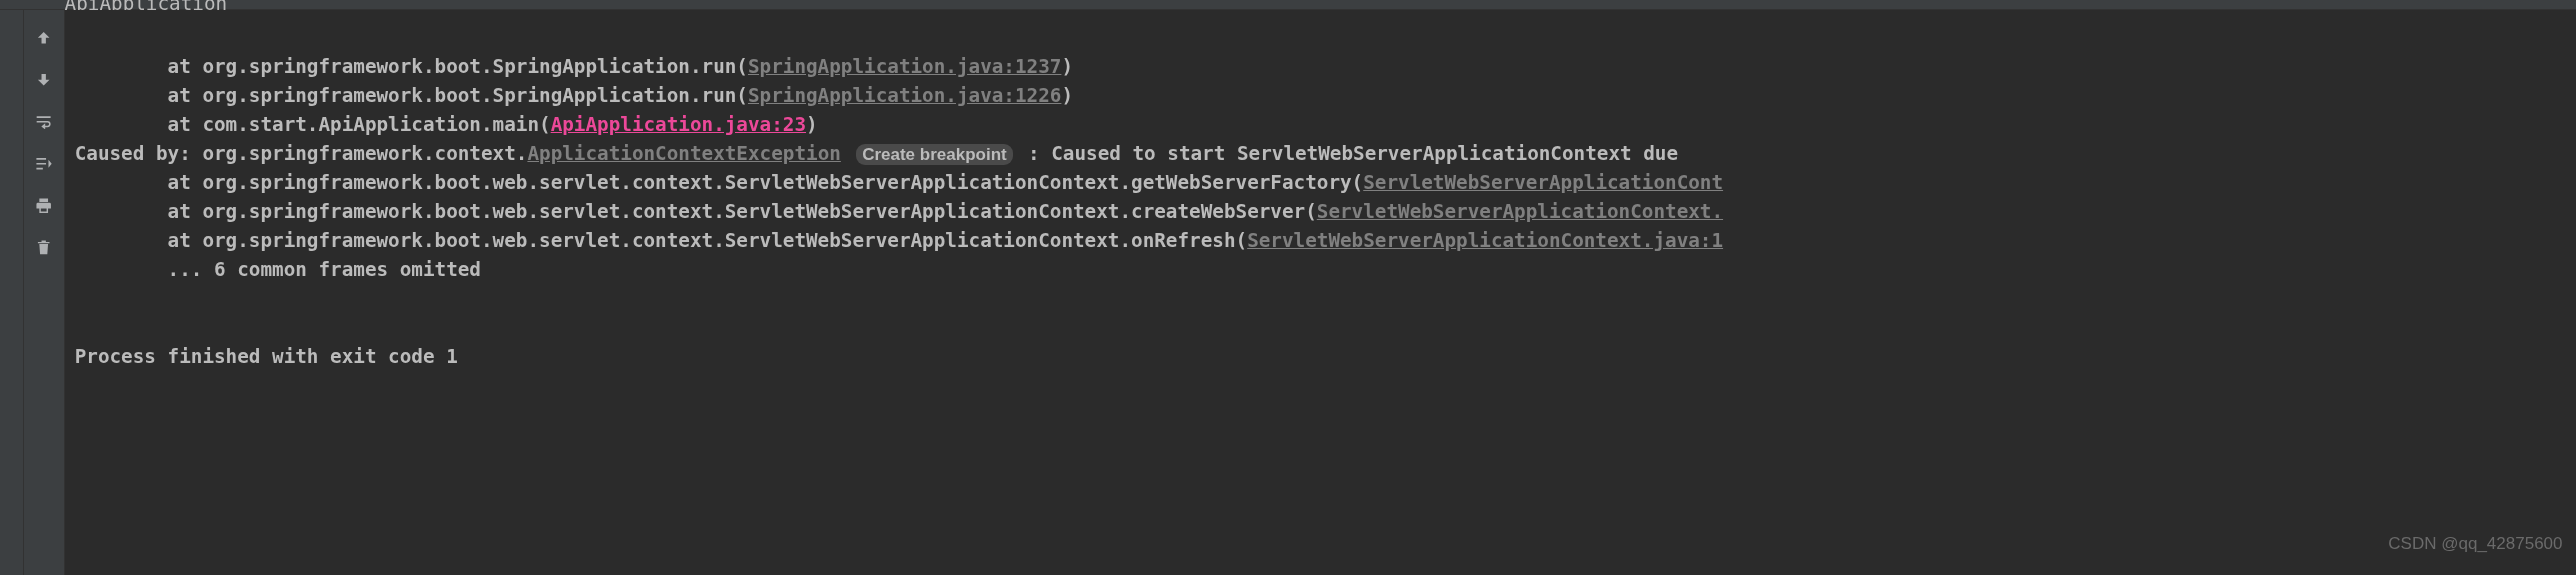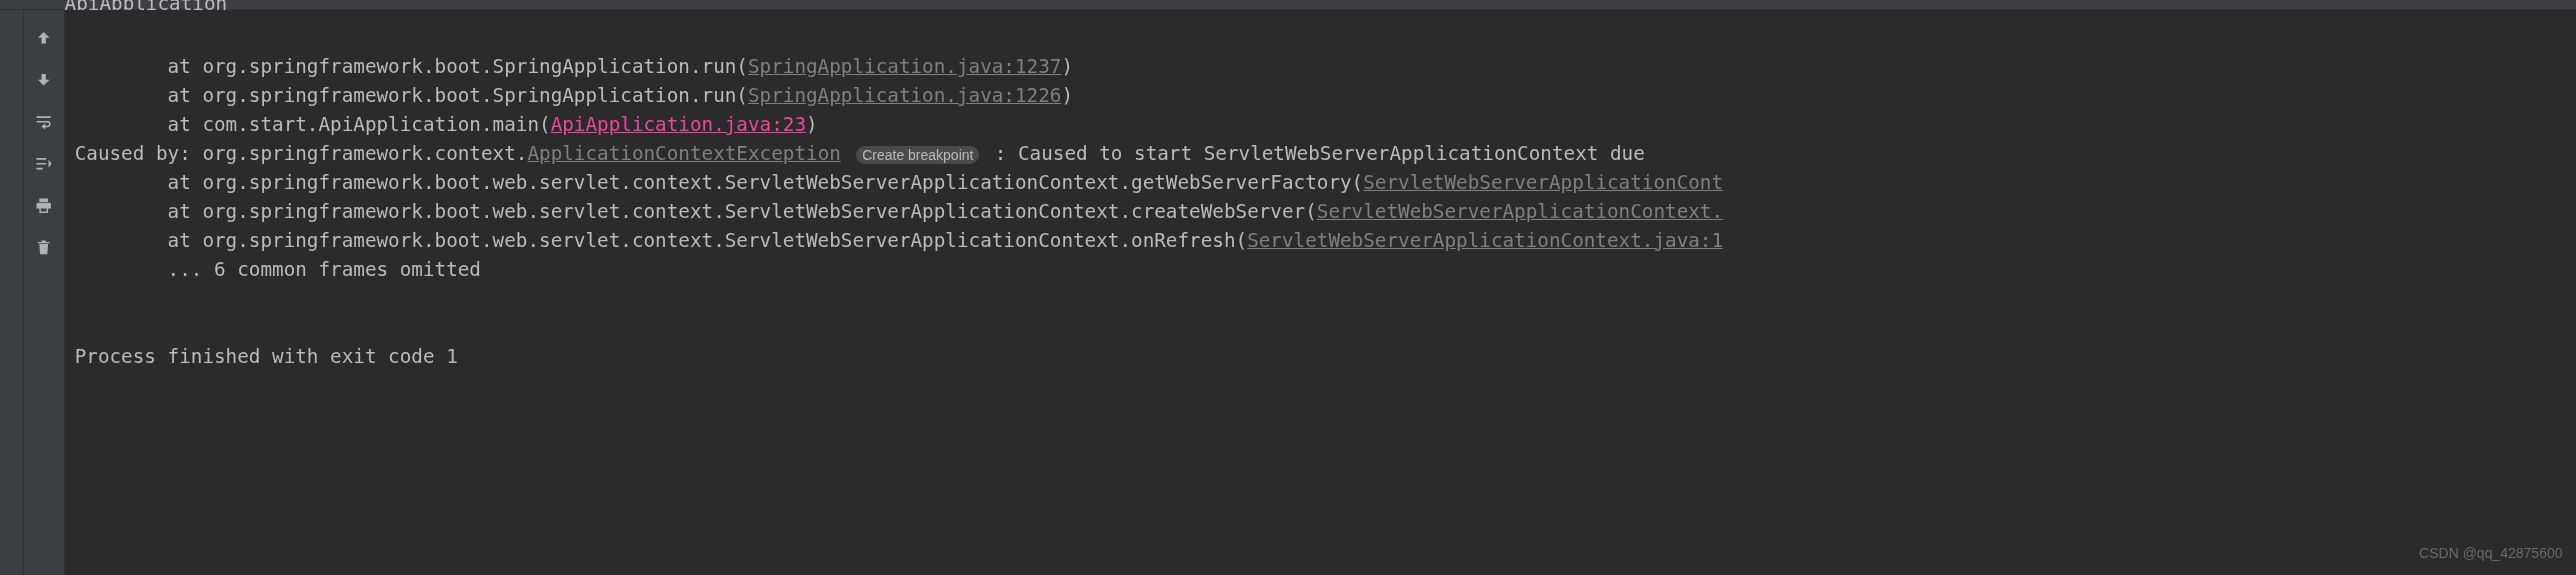--- a/index.html
+++ b/index.html
@@ -68,46 +68,47 @@
     .console {
       flex: 1;
       background: #2b2b2b;
       padding: 14.5px 9.7px 0 9.7px;
       line-height: 1.5;
       white-space: pre;
       overflow: hidden;
     }
     .console-line {
       color: #bbbbbb;
+      font-weight: bold;
     }
     .link-gray {
       color: #808080;
       text-decoration: underline;
       cursor: pointer;
     }
     .link-blue {
       color: #ec4899;
       text-decoration: underline;
       cursor: pointer;
     }
     .breakpoint {
       color: #bbb;
       background: #4a4a4a;
       padding: 1px 5.8px;
       border-radius: 9px;
       font-family: Arial, sans-serif;
-      font-size: 14px;
+      font-size: 17px;
       margin: 0 3.9px;
     }
     .watermark {
       position: absolute;
-      bottom: 15px;
+      bottom: 22px;
       right: 13.5px;
       color: #6a6a6a;
-      font-size: 14px;
+      font-size: 17px;
       font-family: Arial, sans-serif;
       margin-left: 16px;
     }
   </style>
 </head>
 <body>
 
 <div class="tab-bar">
   <div class="tab">
     <span>ApiApplication</span>

